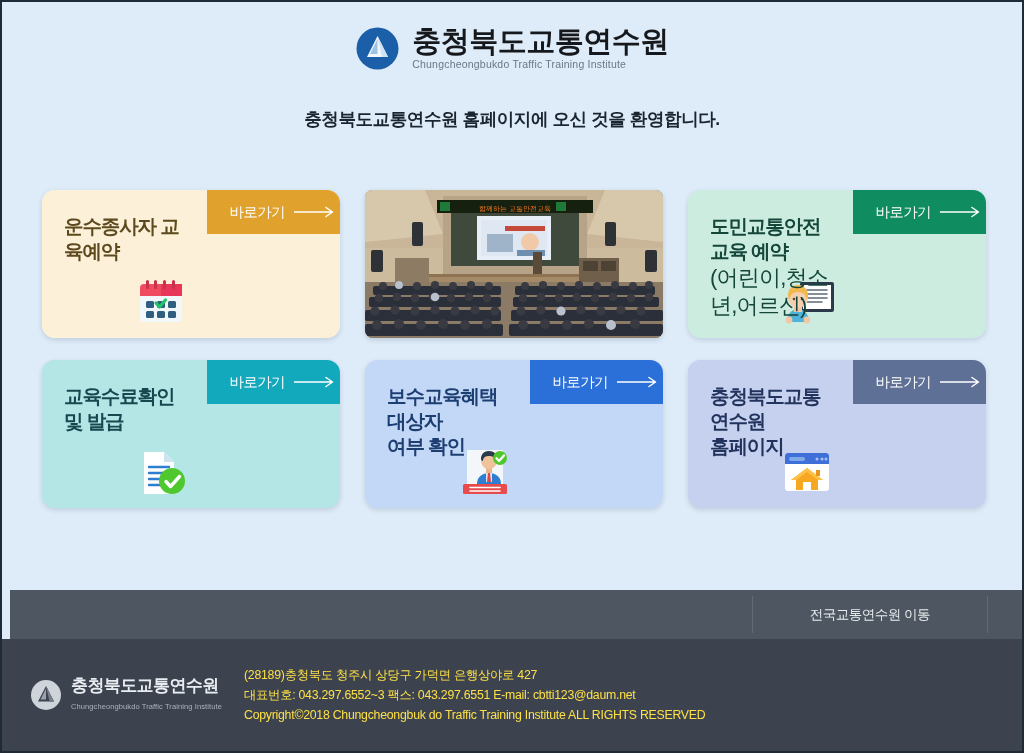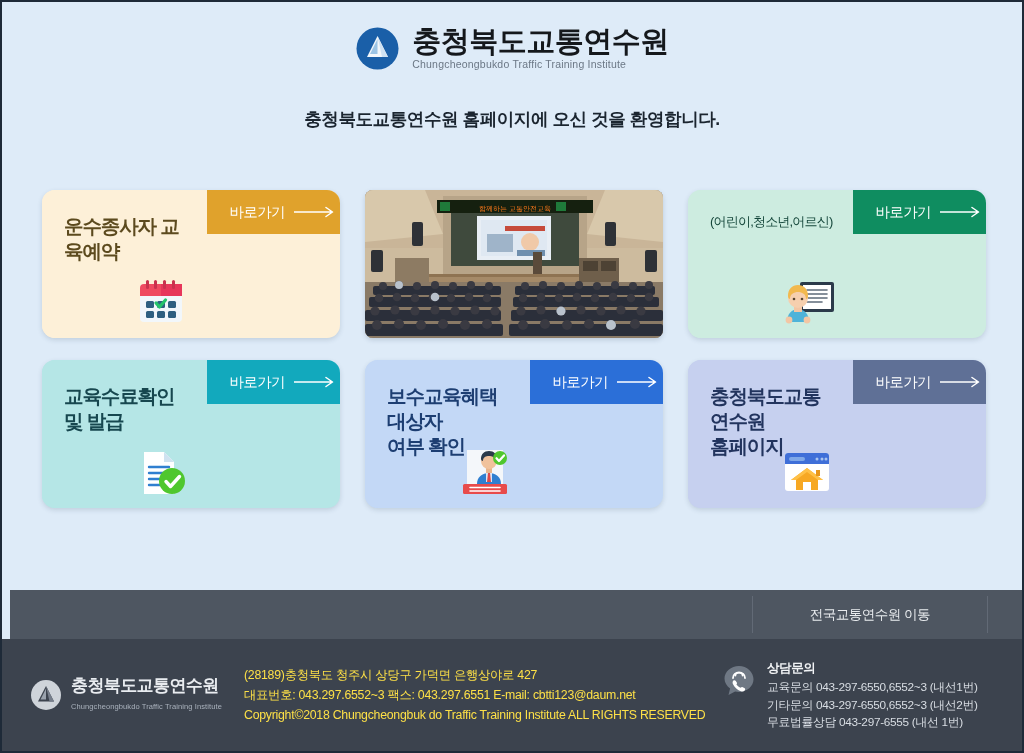--- a/index.html
+++ b/index.html
@@ -82,21 +82,21 @@
   .card-title {
     font-size: 19.5px;
     font-weight: bold;
     line-height: 1.28;
     letter-spacing: -1.1px;
     white-space: pre-line;
     position: relative;
     z-index: 2;
   }
   .card-sub {
-    font-size: 13px;
+    font-size: 22px;
     font-weight: normal;
     letter-spacing: -0.8px;
     display: block;
   }
   .card-foot {
     height: 44px;
     display: flex;
     align-items: center;
     padding-left: 22px;
     color: #ffffff;
@@ -400,20 +400,21 @@
           <circle cx="70" cy="107" r="4.3"></circle>
             <circle cx="196" cy="121" r="4.6"></circle>
           <circle cx="246" cy="135" r="5"></circle>
             <circle cx="34" cy="95" r="4"></circle>
         </g>
       </svg>
     </div>
 
     <div class="card" style="background:#cdece0">
       <div class="card-body" style="background:#cdece0">
+        <div class="card-title" style="color:#14463a">도민교통안전교육 예약</div>
         <div class="card-title card-sub" style="color:#14463a;font-weight:normal;">(어린이,청소년,어르신)</div>
         <span class="card-icon">
           <svg viewBox="0 0 58 54" width="58" height="54">
             <rect x="22" y="6" width="34" height="30" rx="2" fill="#2b3a4a"></rect>
             <rect x="25" y="9" width="28" height="24" fill="#ffffff"></rect>
             <g stroke="#5d6b7a" stroke-width="1.6" stroke-linecap="round">
               <line x1="29" y1="14" x2="49" y2="14"></line>
               <line x1="29" y1="18" x2="49" y2="18"></line>
               <line x1="29" y1="22" x2="49" y2="22"></line>
               <line x1="29" y1="26" x2="44" y2="26"></line>
@@ -558,34 +559,16 @@
         <span class="f-en">Chungcheongbukdo Traffic Training Institute</span>
       </span>
     </div>
 
     <div class="f-address">
       <div class="line">(28189)충청북도 청주시 상당구 가덕면 은행상야로 427</div>
       <div class="line">대표번호: 043.297.6552~3 팩스: 043.297.6551 E-mail: cbtti123@daum.net</div>
       <div class="line">Copyright©2018 Chungcheongbuk do Traffic Training Institute ALL RIGHTS RESERVED</div>
     </div>
 
-    <div class="f-contact">
-      <span class="f-phone-icon">
-        <svg viewBox="0 0 34 34" width="34" height="34">
-          <path d="M17 2C9 2 2.5 7.6 2.5 14.6c0 4 2.2 7.6 5.6 9.9L6.5 31l6.6-3.5c1.2.3 2.5.4 3.9.4
-                   8 0 14.5-5.6 14.5-12.6S25 2 17 2z" fill="#6f7884"></path>
-          <path d="M11 14c0-3.3 2.8-5.6 6-5.6s6 2.3 6 5.6" stroke="#ffffff" stroke-width="1.8" fill="none" stroke-linecap="round"></path>
-          <path d="M13.5 11.8c0-1.8 1.6-3 3.5-3s3.5 1.2 3.5 3" stroke="#ffffff" stroke-width="1.5" fill="none" stroke-linecap="round"></path>
-          <path d="M11.5 16.5c.8-.5 1.8-.3 2.3.5l1 1.6c.4.7.2 1.5-.4 2 1.2 1.6 2.6 2.6 4.3 3.2.4-.7
-                   1.3-1 2-.6l1.7.9c.8.4 1 1.5.5 2.2-1 1.3-2.7 1.6-4.2 1-3.5-1.4-6.4-4-7.8-7.3-.6-1.4-.2-3 .6-3.5z" fill="#ffffff"></path>
-        </svg>
-      </span>
-      <span>
-        <div class="f-contact-title">상담문의</div>
-        <div class="f-contact-line">교육문의 043-297-6550,6552~3 (내선1번)</div>
-        <div class="f-contact-line">기타문의 043-297-6550,6552~3 (내선2번)</div>
-        <div class="f-contact-line">무료법률상담 043-297-6555 (내선 1번)</div>
-      </span>
-    </div>
 
   </div>
 
 </div>
 
 </body></html>

